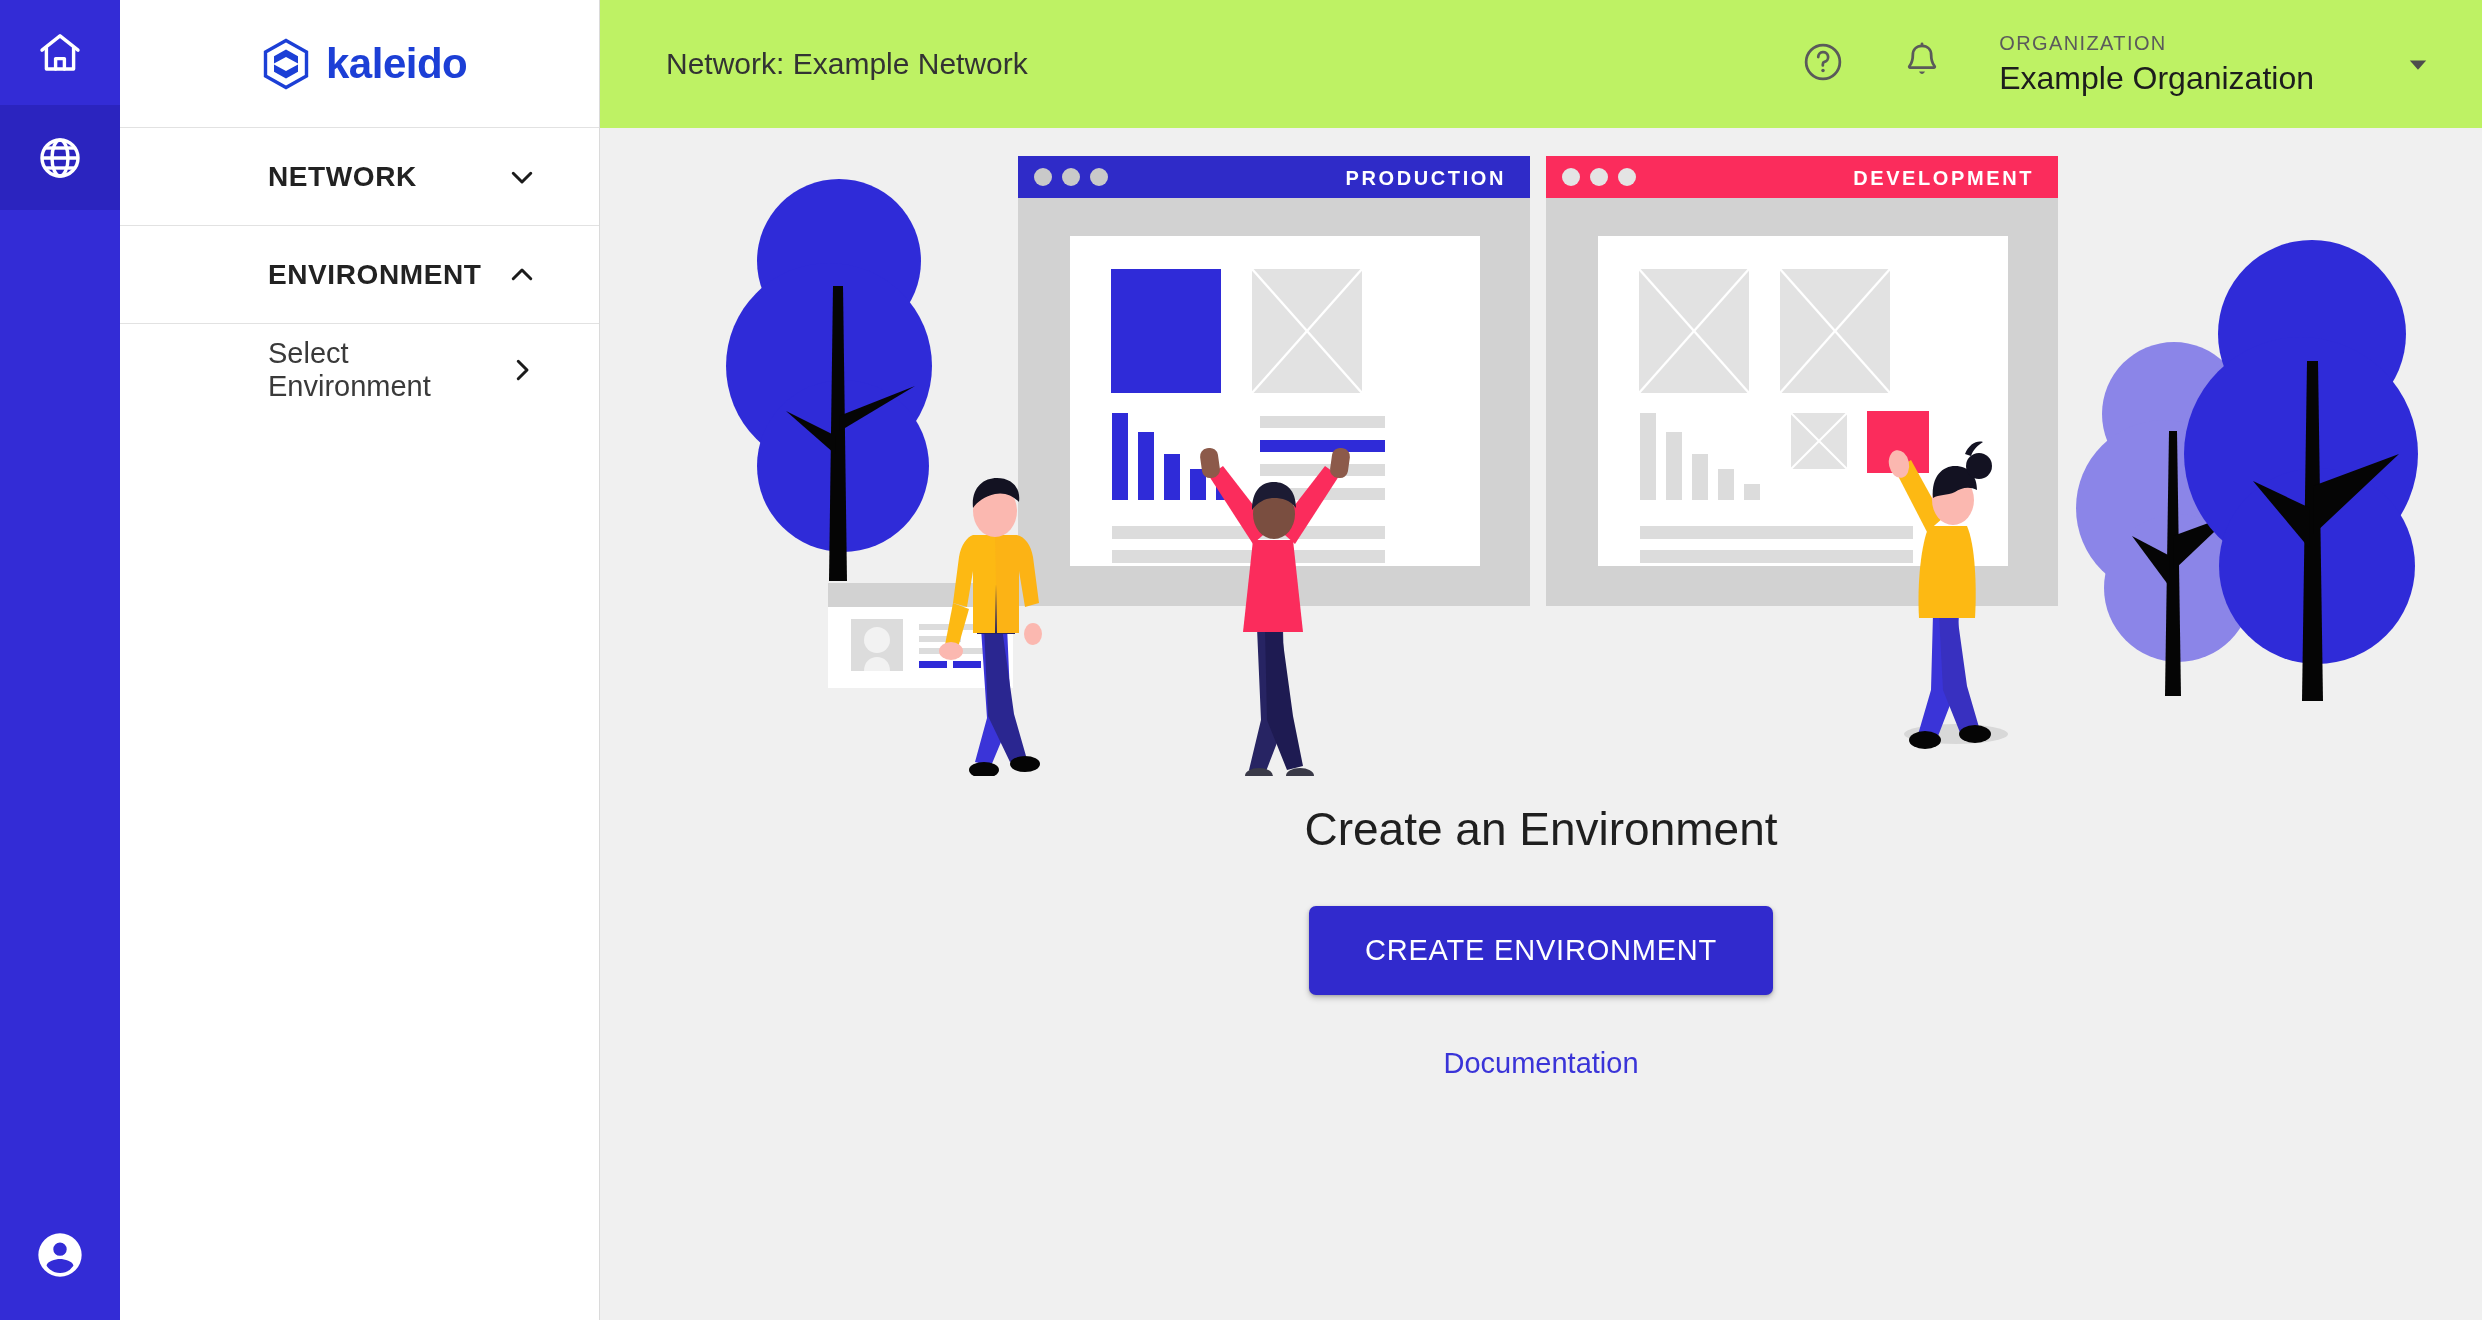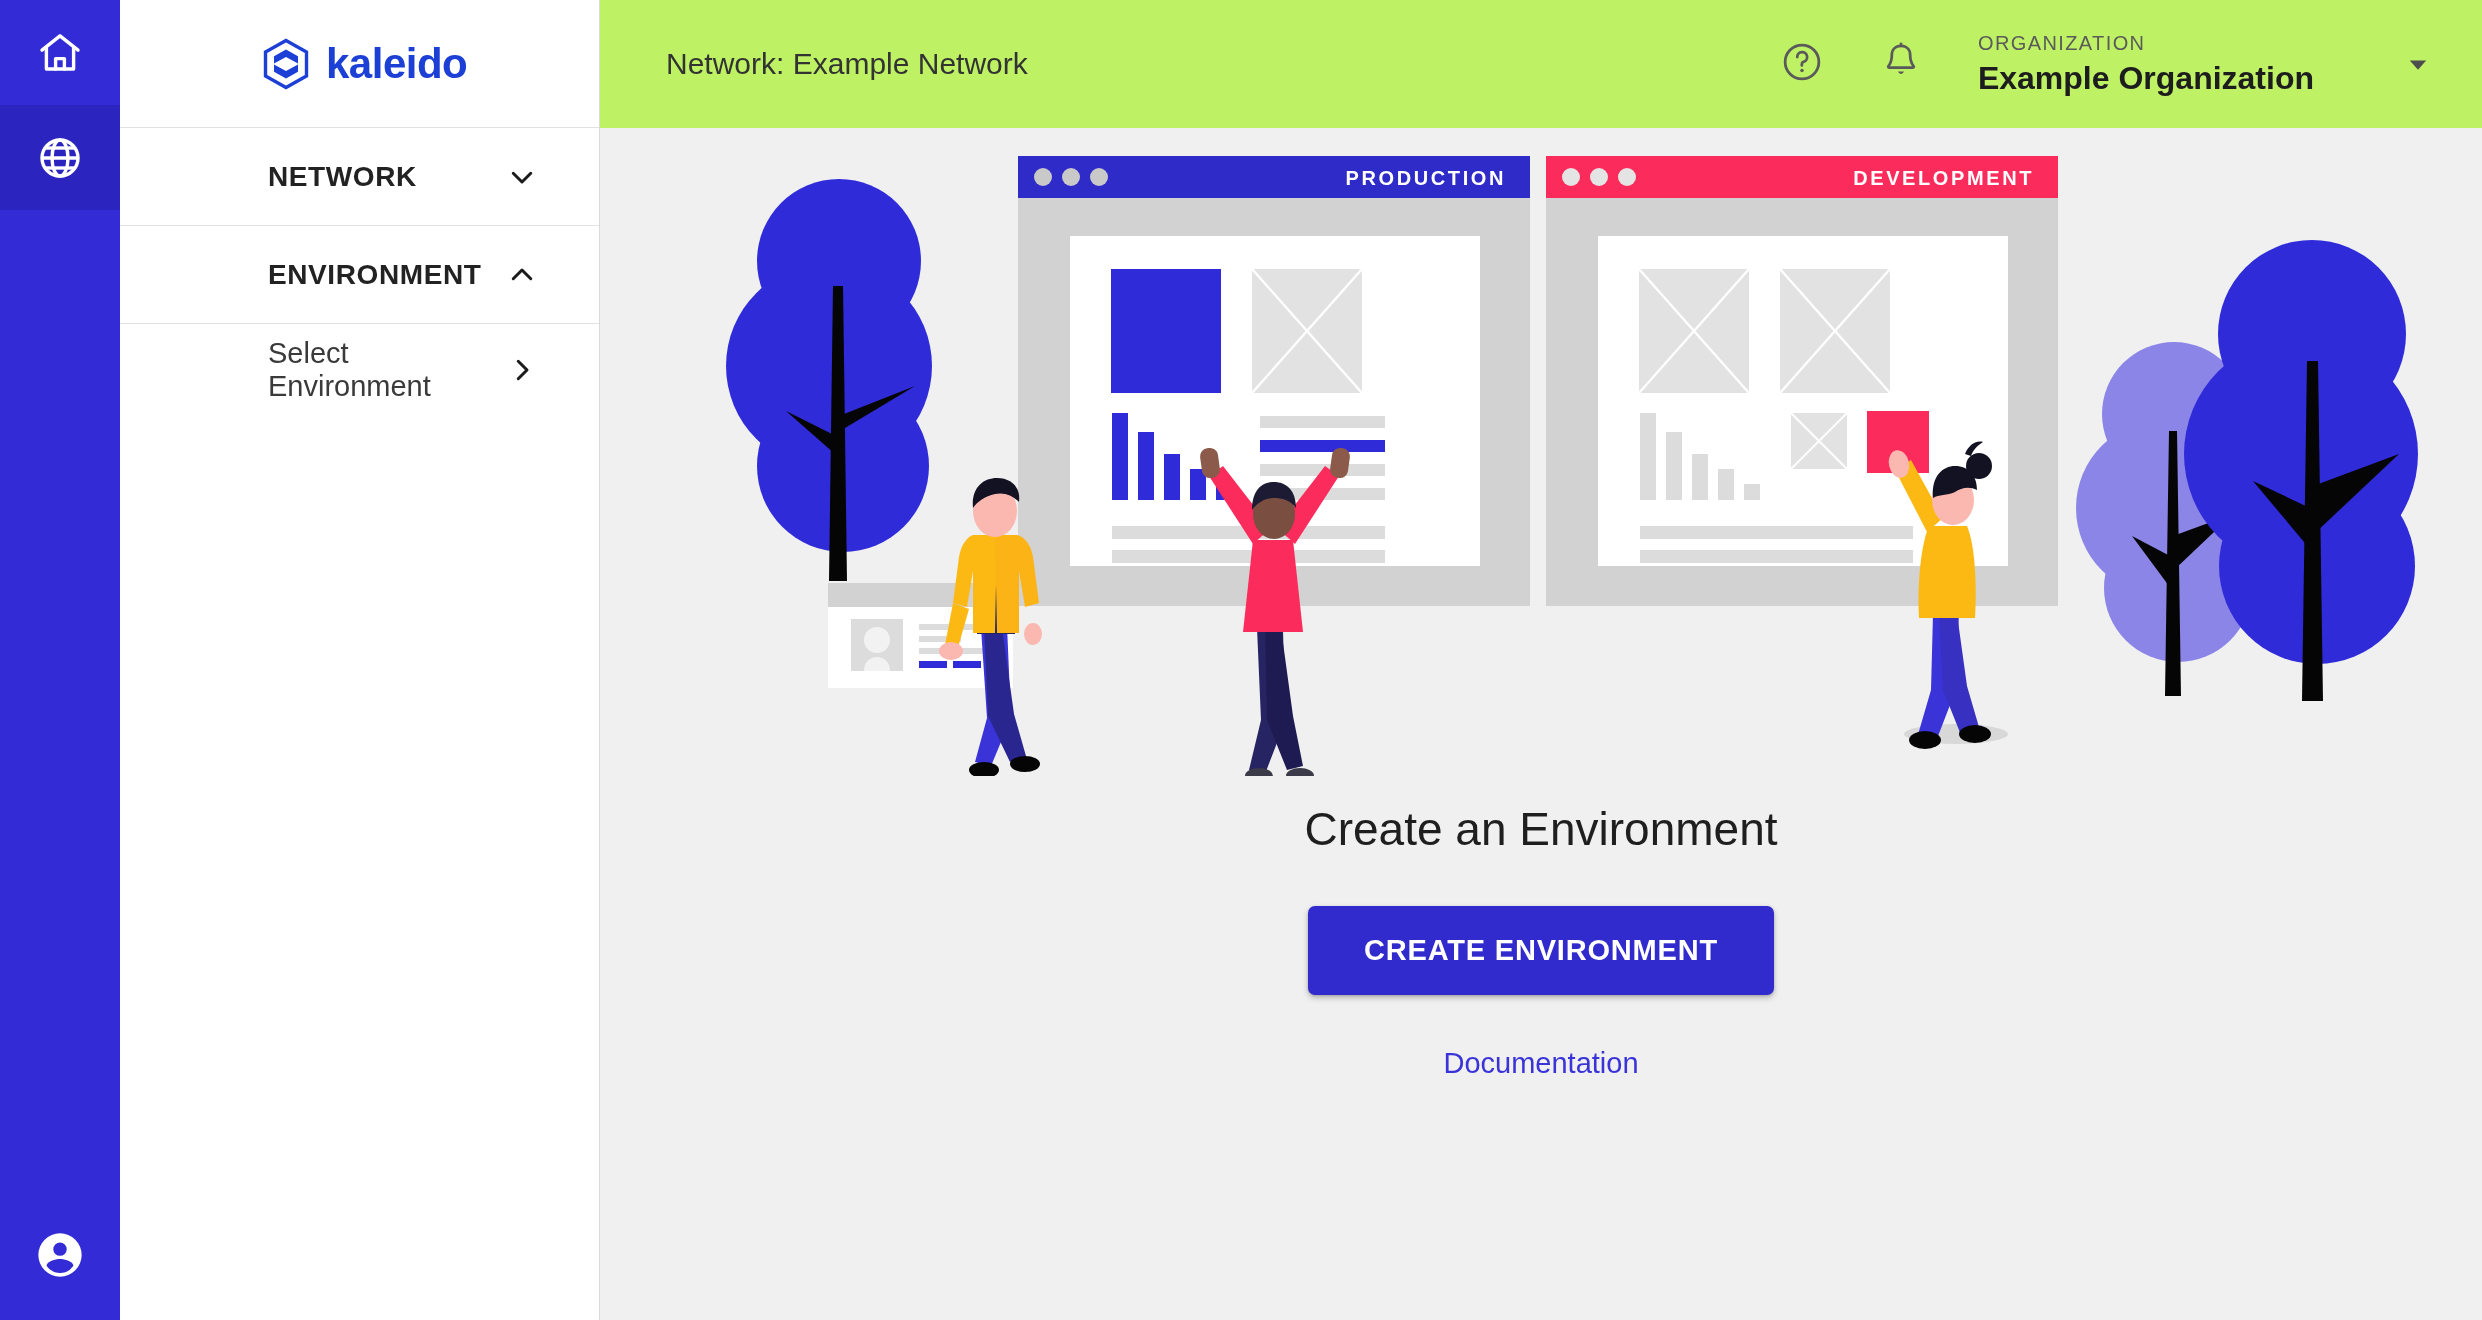--- a/index.html
+++ b/index.html
@@ -81,21 +81,21 @@
   }
   .org-block {
     display: flex; align-items: center; margin-left: 26px; cursor: pointer;
     padding-right: 10px;
   }
   .org-texts { display: flex; flex-direction: column; justify-content: center; }
   .org-label {
     font-size: 20px; color: #5b5b5b; letter-spacing: 1.4px; font-weight: 400;
     margin-bottom: 5px;
   }
-  .org-name { font-size: 32px; color: #1d1d1d; font-weight: 700; }
+  .org-name { font-size: 32px; color: #1d1d1d; font-weight: 400; }
   .org-caret { margin-left: 90px; width: 28px; height: 28px; }
 
   .content {
     flex: 1 1 auto; background: #F0F0F0;
     position: relative; overflow: hidden;
     display: flex; flex-direction: column; align-items: center;
   }
 
   
   .illus { position: relative; width: 1920px; height: 640px; flex: 0 0 640px; margin-top: 8px; }
@@ -106,21 +106,21 @@
   .hero-title {
     font-size: 46px; font-weight: 400; color: #1f1f1f; margin-top: 26px;
   }
   .hero-sub {
     font-size: 30px; font-weight: 400; color: #262626; margin-top: 50px;
   }
   .cta {
     margin-top: 50px;
     display: inline-block;
     background: #312ACD; color: #ffffff;
-    font-size: 29px; font-weight: 700; letter-spacing: 0.8px;
+    font-size: 29px; font-weight: 400; letter-spacing: 0.8px;
     padding: 28px 56px; border: none; border-radius: 7px;
     box-shadow: 0 3px 6px rgba(0,0,0,0.22), 0 1px 3px rgba(0,0,0,0.16);
     cursor: pointer;
     font-family: "Liberation Sans", sans-serif;
   }
   .doclink {
     display: block; margin-top: 52px;
     font-size: 29px; color: #3A34D8; text-decoration: none; cursor: pointer;
   }
 </style>

